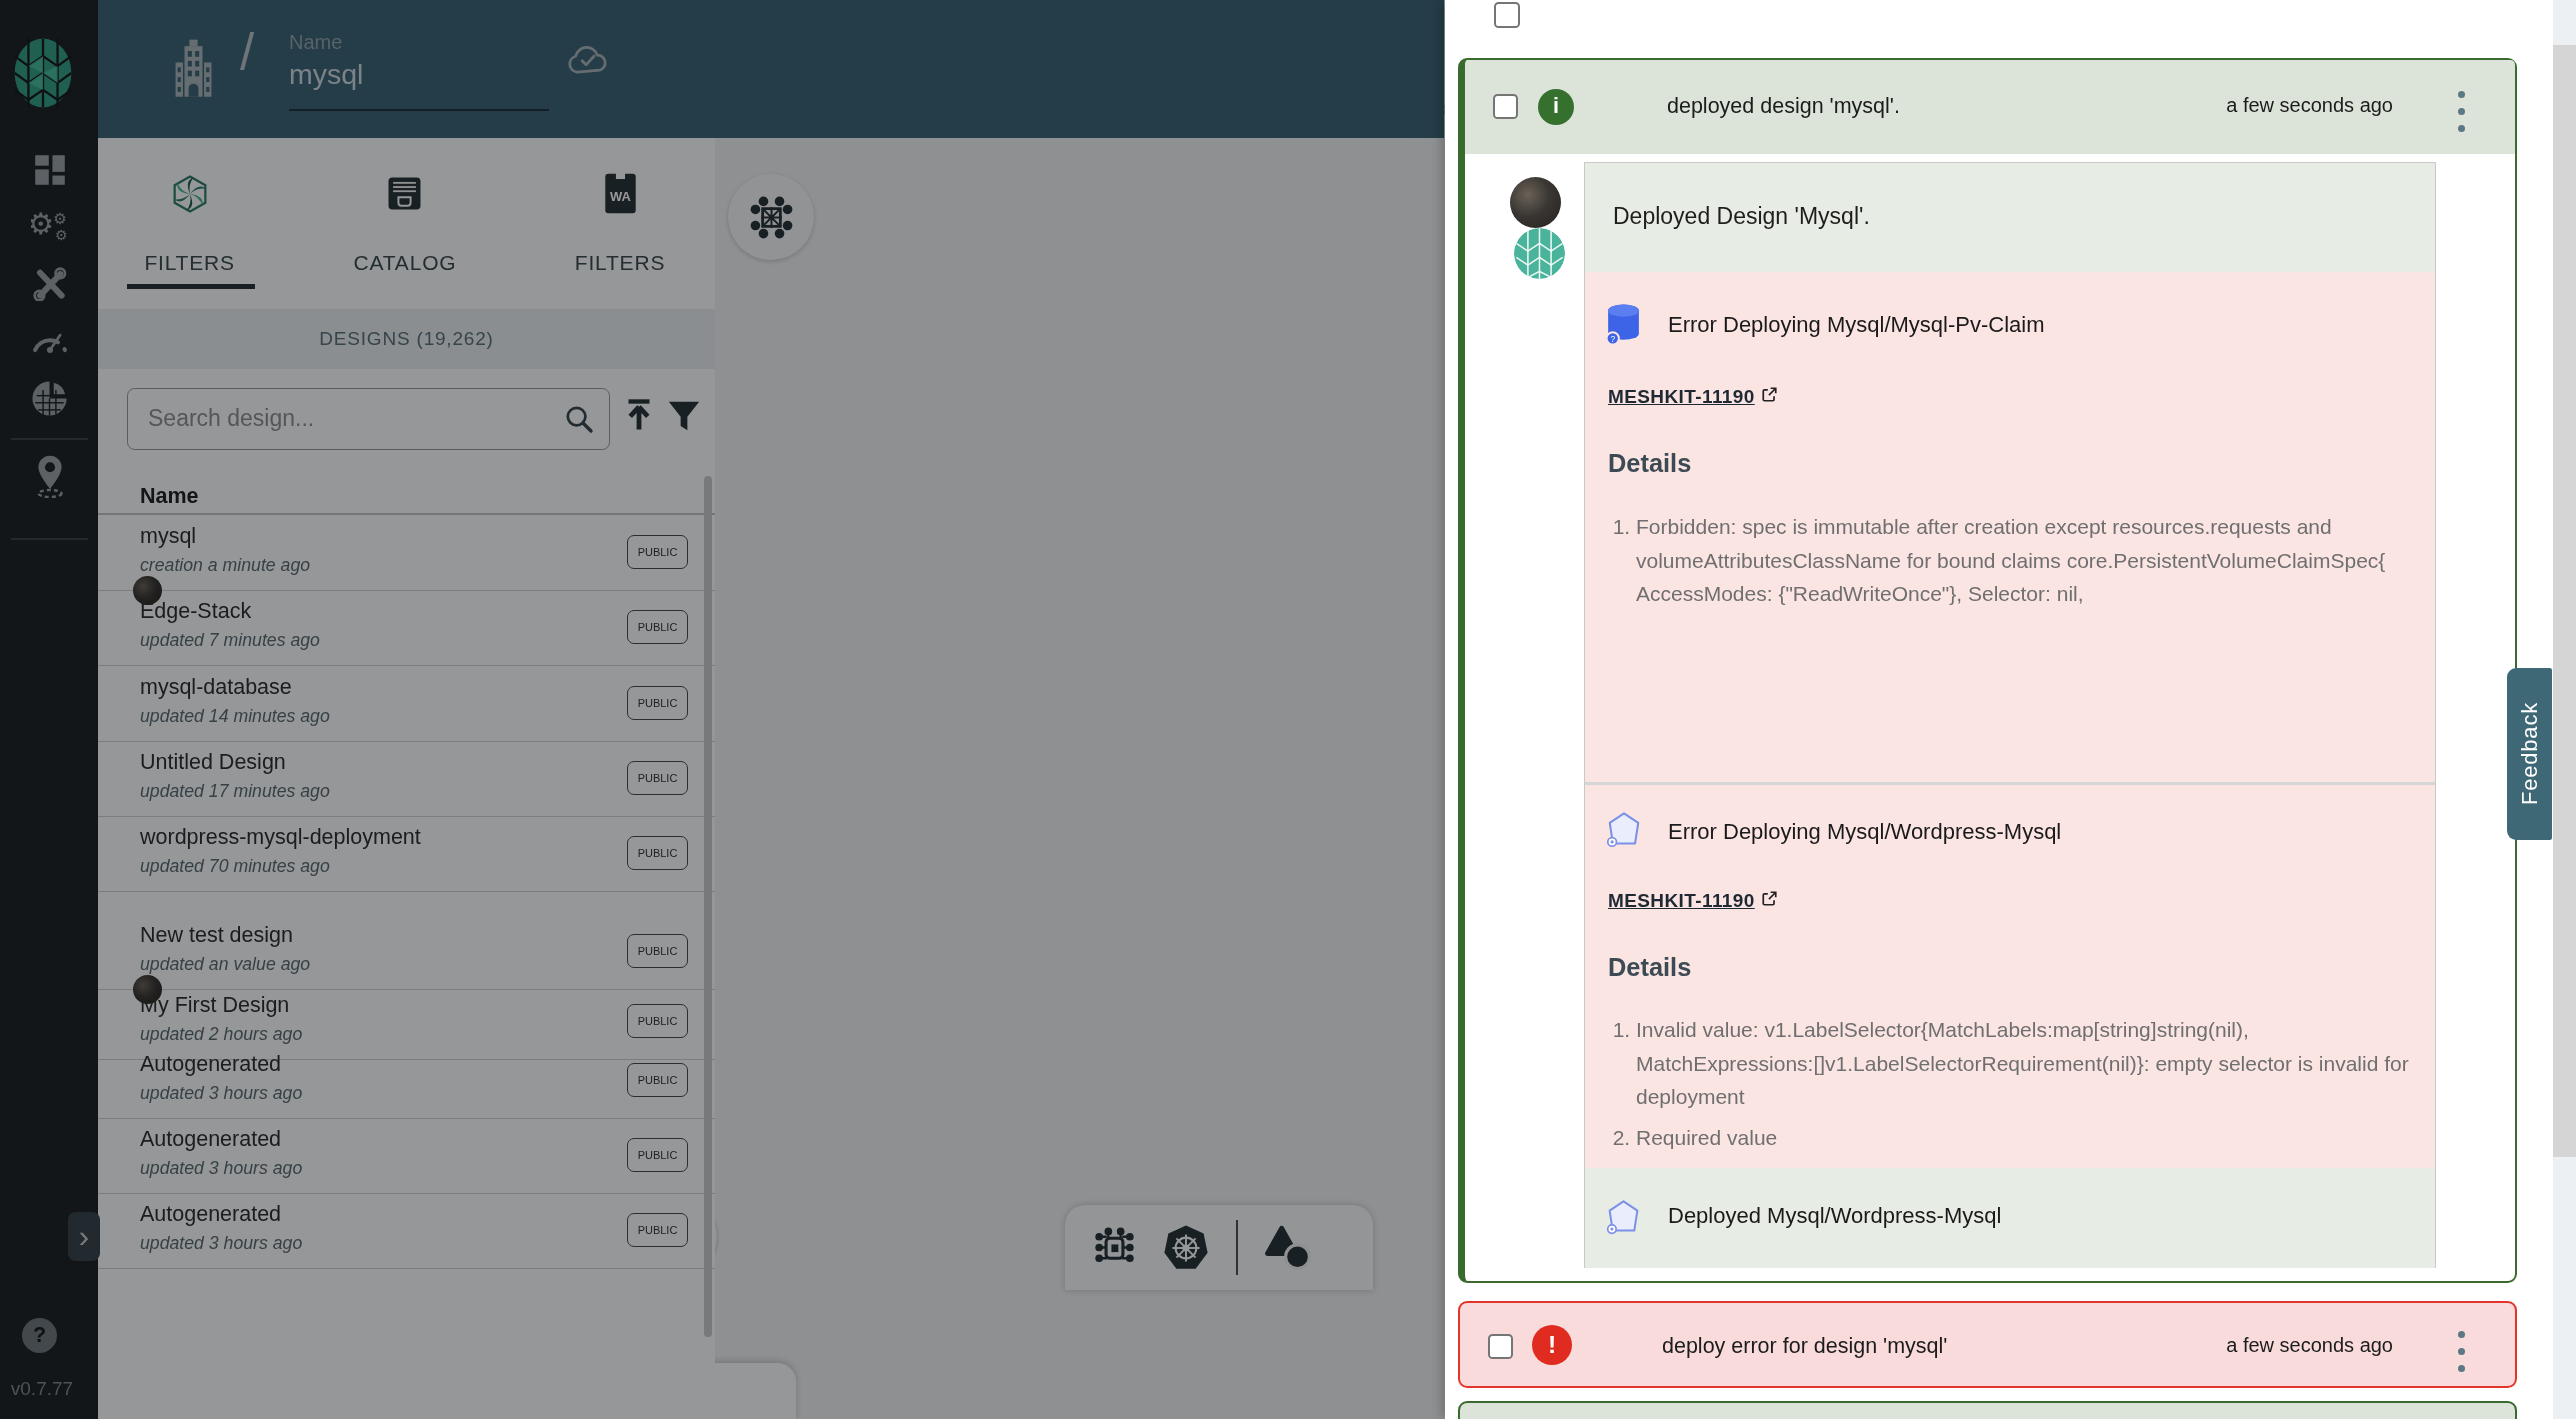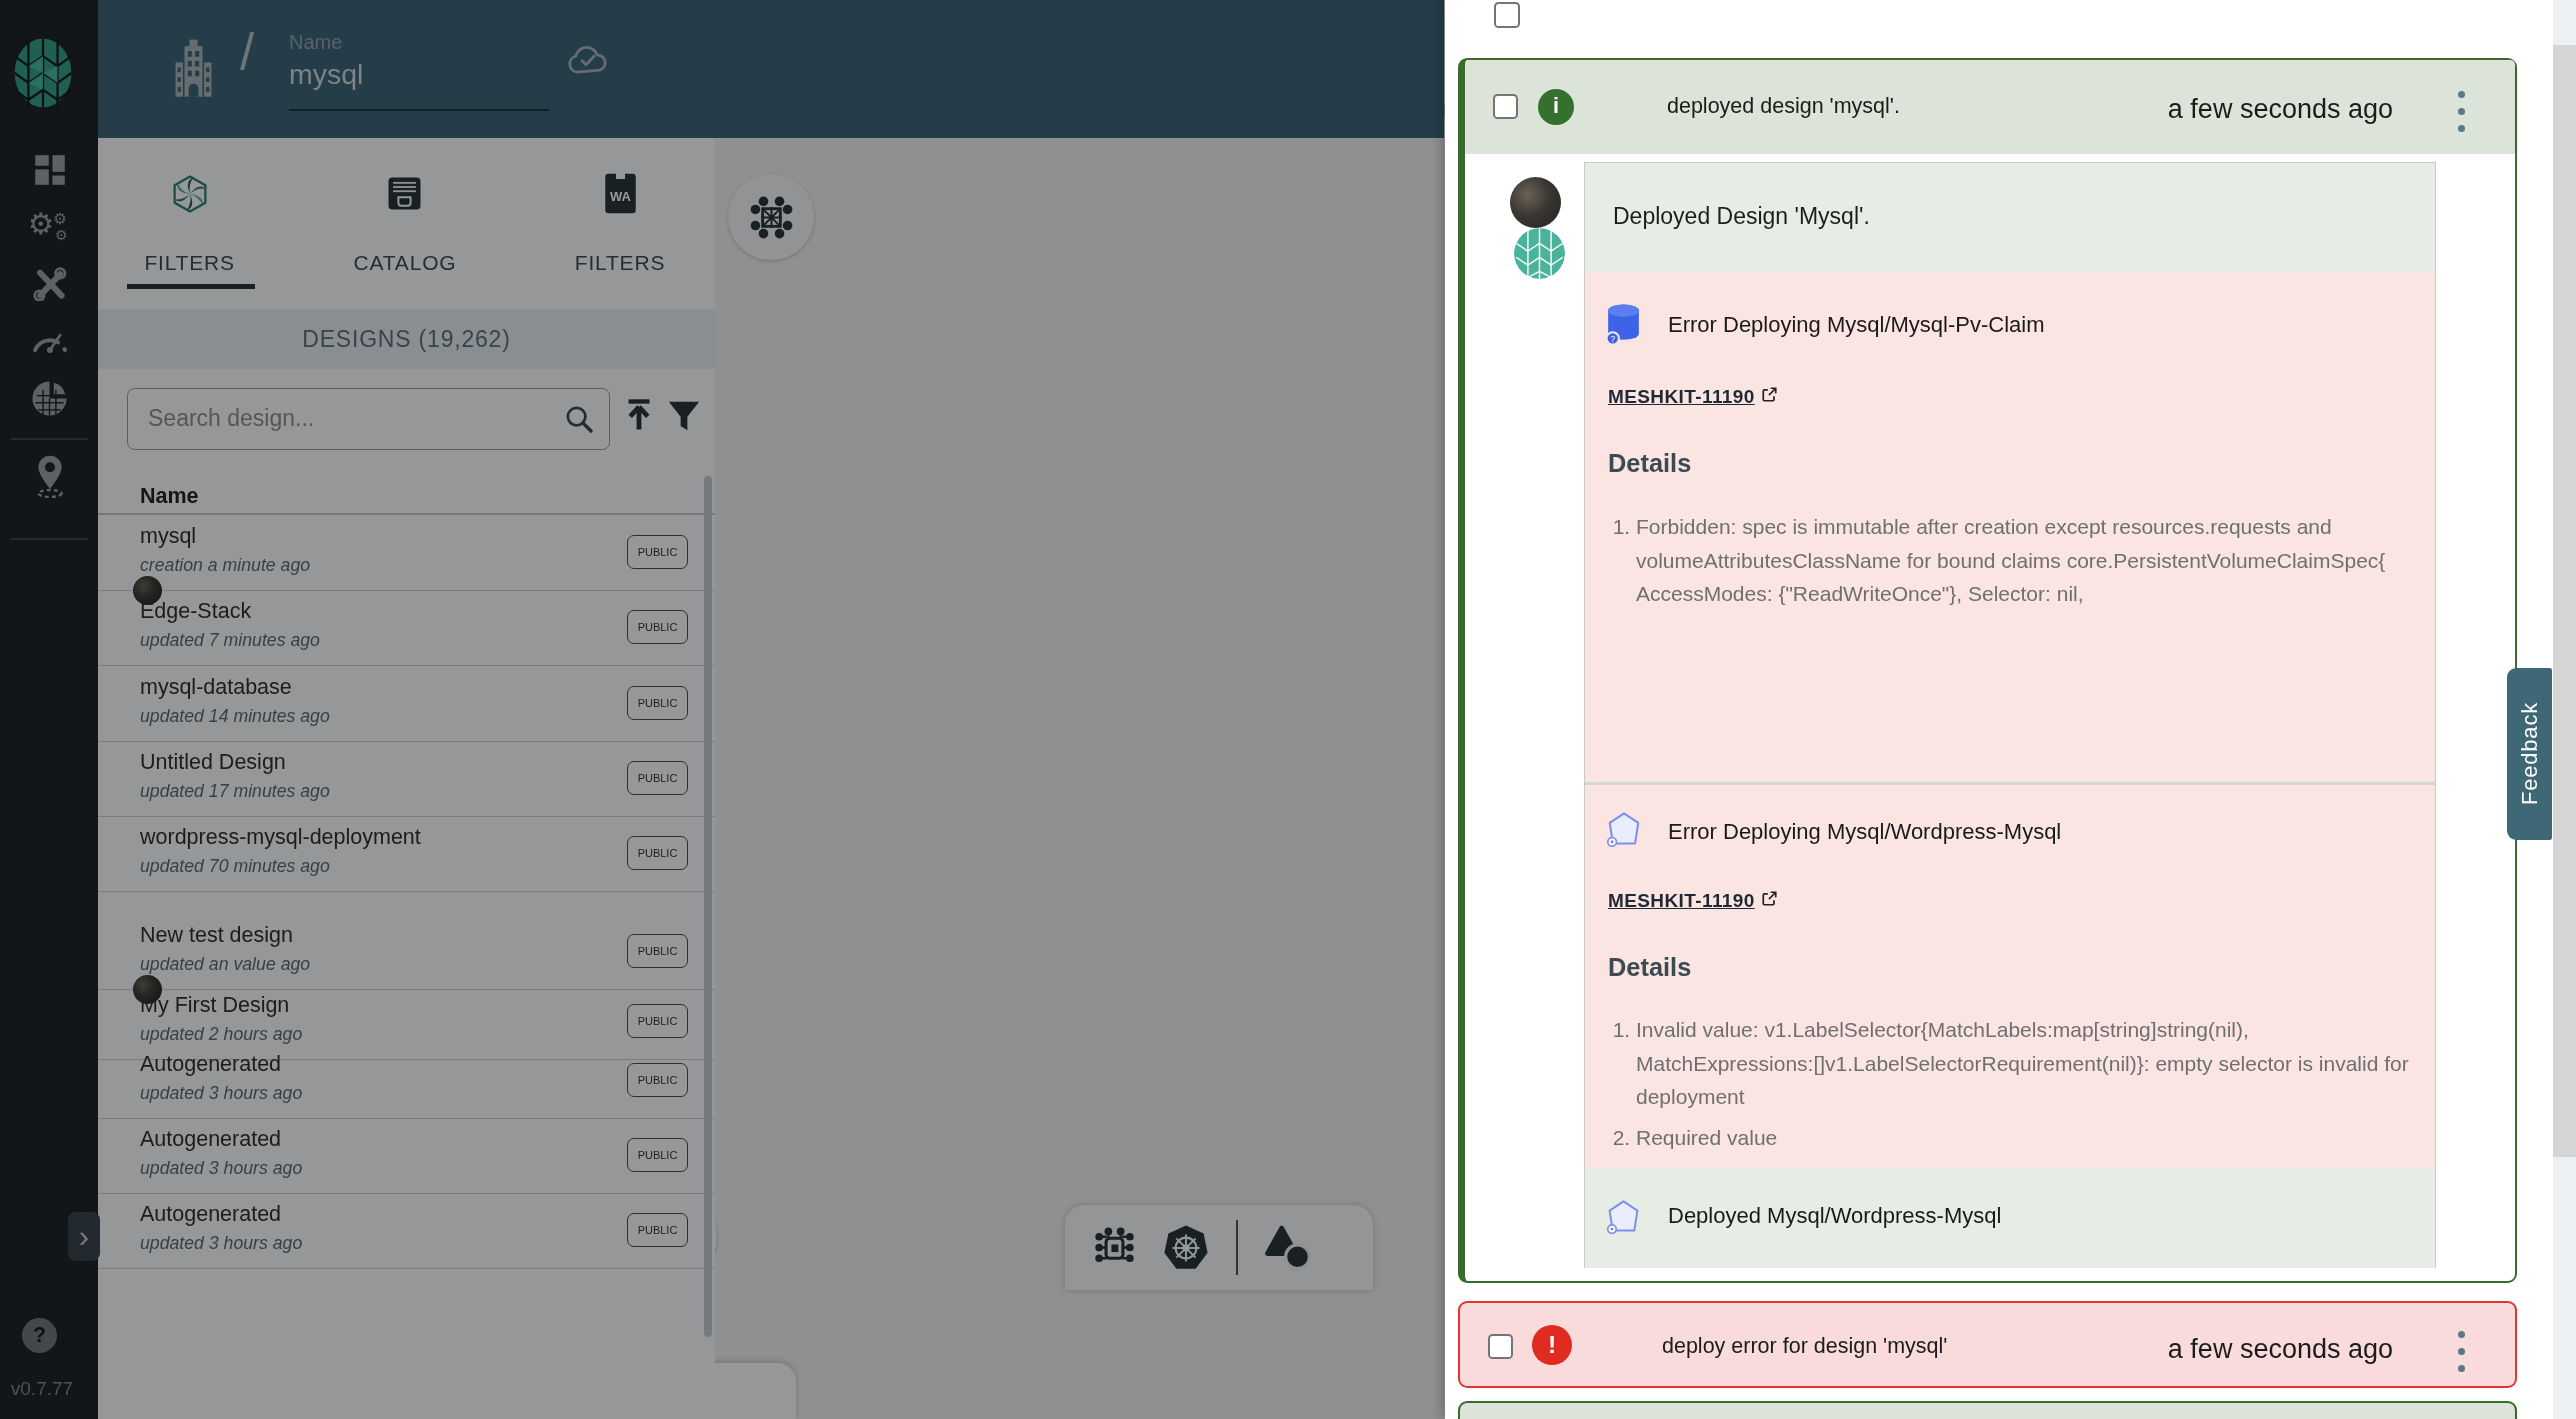--- a/index.html
+++ b/index.html
@@ -35,21 +35,21 @@
      display:flex;align-items:center;gap:9.2px;padding-left:14px;box-sizing:border-box;}
   #design-tab span{font-size:23px;color:#3C494F;}
   #eye-wrap{left:1414px;top:97px;}
   
   #drawer{left:98px;top:138px;width:617px;height:1281px;background:#FFFFFF;}
   .tab{top:15.4px;width:154px;height:138px;cursor:pointer;}
   .tab-label{position:absolute;top:98px;left:0;width:100%;text-align:center;font-size:21px;
      letter-spacing:0.8px;color:#3C494F;}
   #tab-underline{left:28.5px;top:146px;width:128px;height:4.6px;background:#263238;}
   #count-band{left:0;top:171px;width:617px;height:60px;background:#ECEFF1;display:flex;align-items:center;justify-content:center;
-     font-size:23px;letter-spacing:0.8px;color:#5A707B;}
+     font-size:19px;letter-spacing:0.8px;color:#5A707B;}
   #search-box{left:28.5px;top:250px;width:483px;height:62px;border:1.5px solid #9A9A9A;border-radius:7.7px;box-sizing:border-box;}
   #search-placeholder{left:50px;top:267px;font-size:23px;color:#8F8F8F;}
   #col-header{left:42px;top:346px;font-size:21.5px;font-weight:bold;color:#1F1F1F;}
   #rows-divider{left:0;top:375px;width:617px;height:1.5px;background:#C6C6C6;}
   .row{left:0;width:617px;height:75px;border-bottom:1.5px solid #D2D2D2;}
   .row-name{position:absolute;left:42px;top:9.2px;font-size:21.5px;color:#2E2E2E;}
   .row-updated{position:absolute;left:42px;top:40px;font-size:17.7px;font-style:italic;color:#5B6B73;}
   .badge{position:absolute;left:529px;top:20px;width:61px;height:34px;border:1.5px solid #4A4A4A;border-radius:7px;
      display:flex;align-items:center;justify-content:center;font-size:11px;color:#333;box-sizing:border-box;}
   .row-avatar{position:absolute;left:35px;width:29px;height:29px;border-radius:50%;
@@ -64,21 +64,21 @@
   #overlay{left:0;top:0;width:1445px;height:1419px;background:rgba(5,8,10,0.42);z-index:10;}
   
   #panel{left:1445px;top:0;width:1131px;height:1419px;background:#fff;z-index:20;box-shadow:-3.1px 0 10.8px rgba(0,0,0,.25);}
   .checkbox{border:2.3px solid #757575;border-radius:4.6px;background:#fff;box-sizing:border-box;width:24.6px;height:24.6px;}
   .dots{display:flex;flex-direction:column;gap:10px;align-items:center;width:23px;cursor:pointer;}
   .dots i{width:7px;height:7px;border-radius:50%;background:#5B7884;}
   #card1{left:13px;top:58px;width:1059px;height:1225px;border:2.3px solid var(--success_border);border-left-width:7px;
      border-radius:9.2px;background:#fff;box-sizing:border-box;}
   #card1-header{position:absolute;left:0;top:0;right:0;height:94px;background:var(--success_bg);border-radius:4.6px 4.6px 0 0;}
   .note-title{font-size:21.5px;color:#1C1C1C;}
-  .note-time{font-size:27px;color:#1C1C1C;}
+  .note-time{font-size:20px;color:#1C1C1C;}
   .status-ic{border-radius:50%;display:flex;align-items:center;justify-content:center;color:#fff;font-weight:bold;}
   #info-ic{left:73px;top:28.5px;width:36px;height:36px;background:var(--info_icon);font-size:21.5px;}
   #avatar-photo{left:45px;top:117px;width:51px;height:51px;border-radius:50%;
      background:radial-gradient(circle at 35% 35%, #6B6257 0%, #3A3733 45%, #23201E 100%);z-index:2;}
   #avatar-mesh{left:49px;top:168px;width:51px;height:51px;border-radius:50%;overflow:hidden;}
   #inner-box{position:absolute;left:119px;top:102px;width:852px;height:1106px;border:0.8px solid #C9C9C9;box-sizing:border-box;}
   #sage-row1{position:absolute;left:0;top:0;width:100%;height:109px;background:var(--success_row);}
   #sage-row1 .txt{position:absolute;left:28px;top:40px;font-size:23px;color:#1E1E1E;}
   #open-viz{position:absolute;left:528px;top:18.5px;width:258px;height:72px;background:var(--accent_teal);
      border:none;border-radius:7.7px;color:#fff;font-size:23px;font-family:inherit;display:flex;align-items:center;

